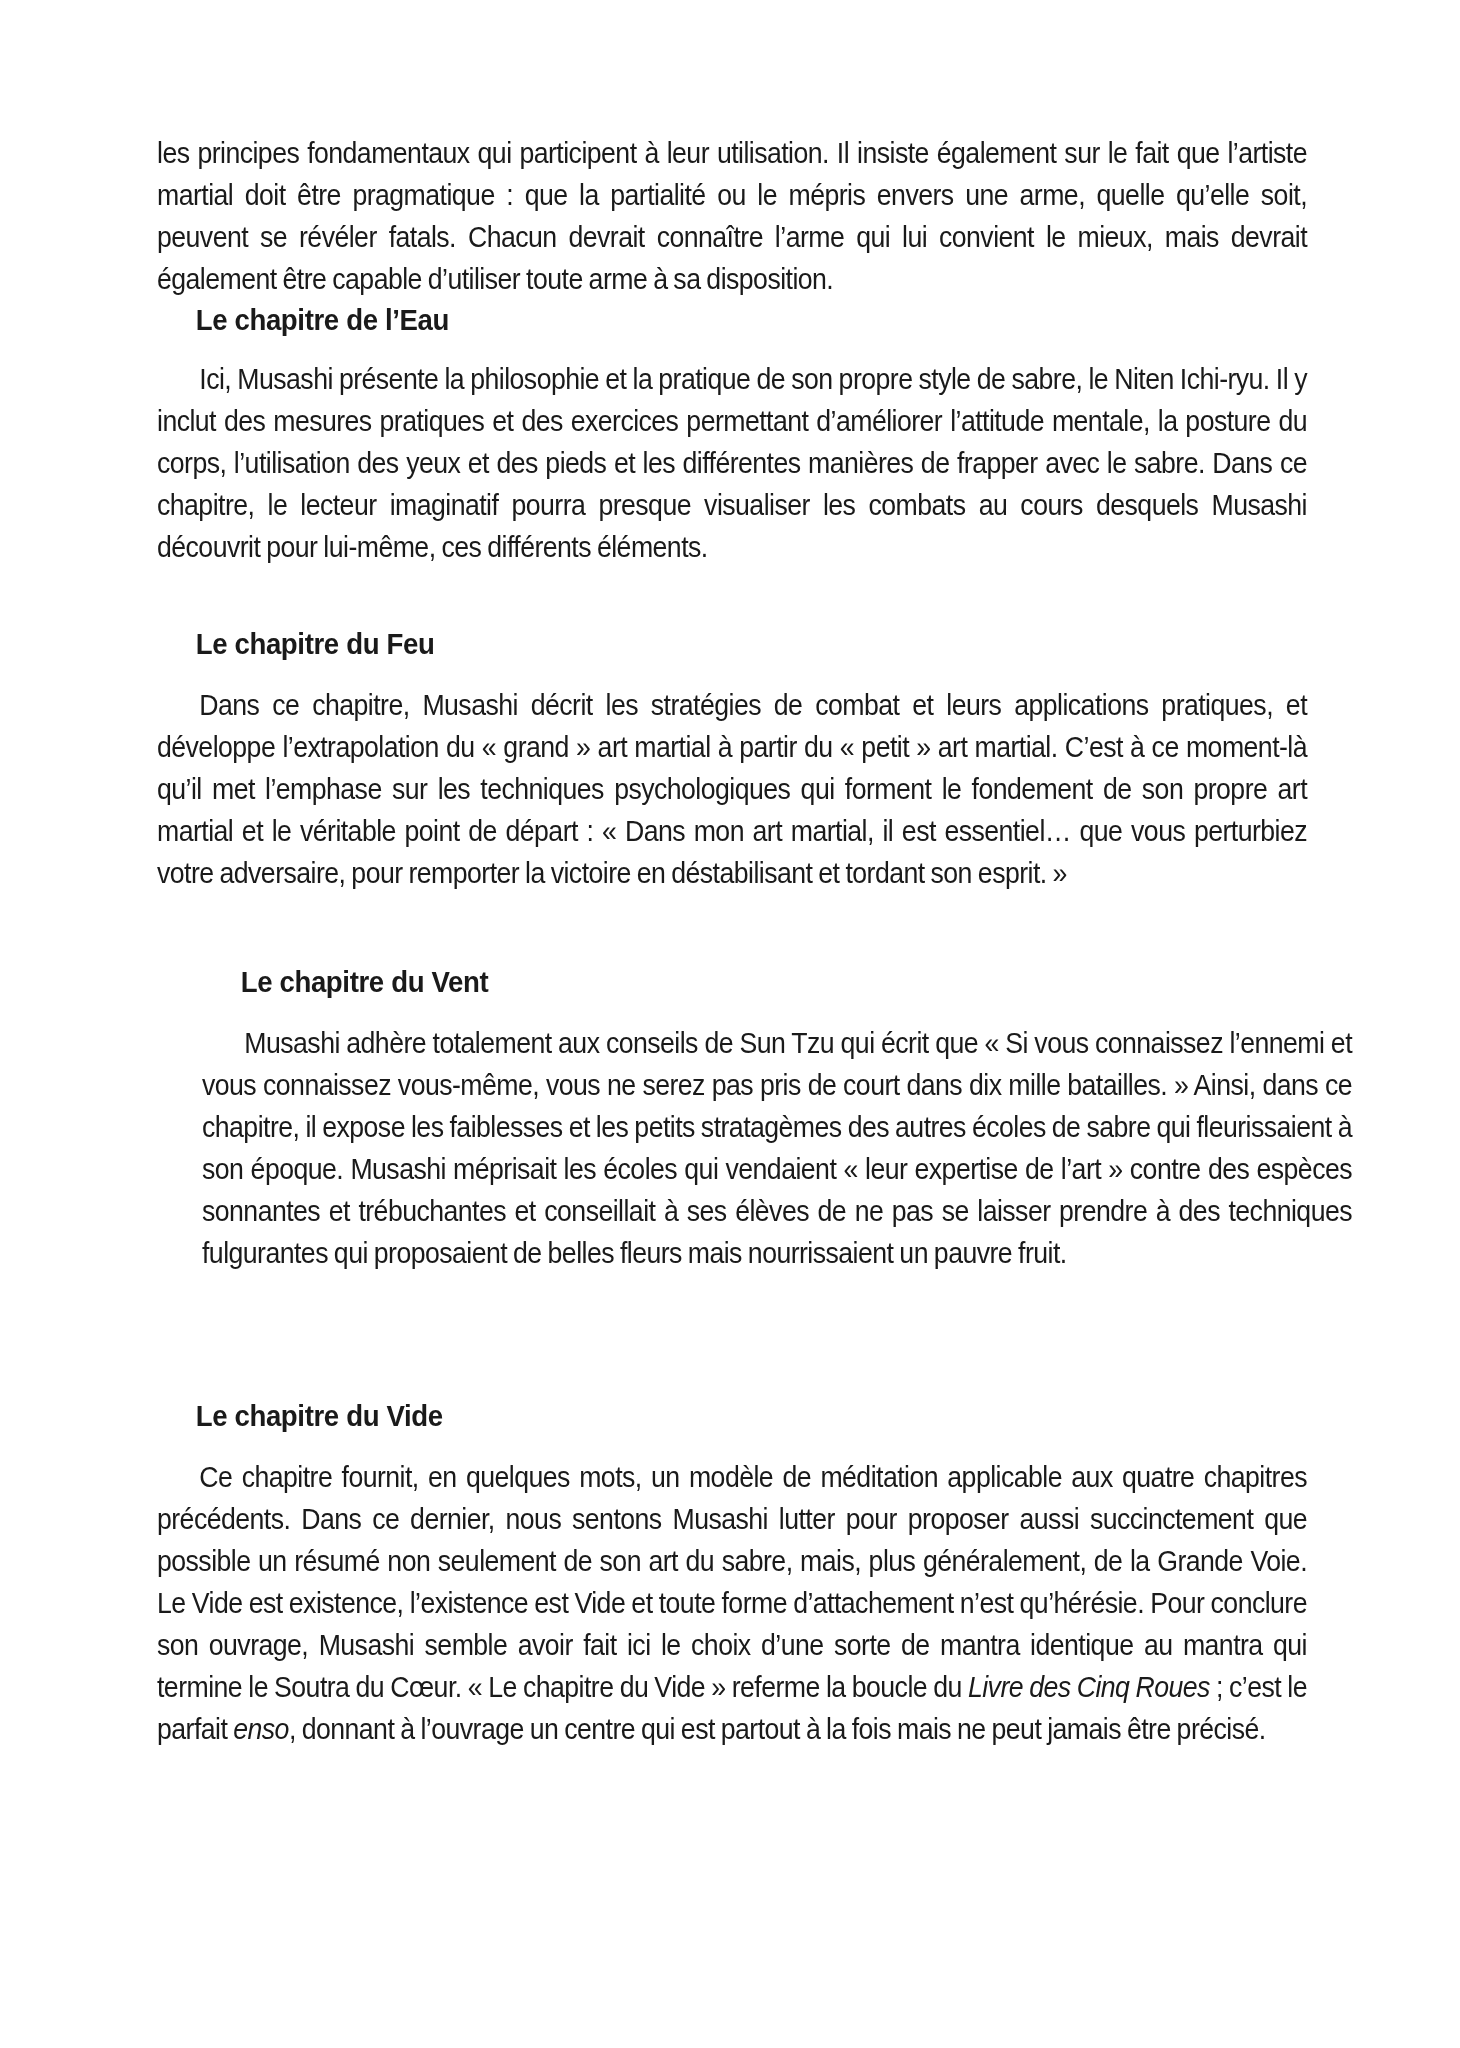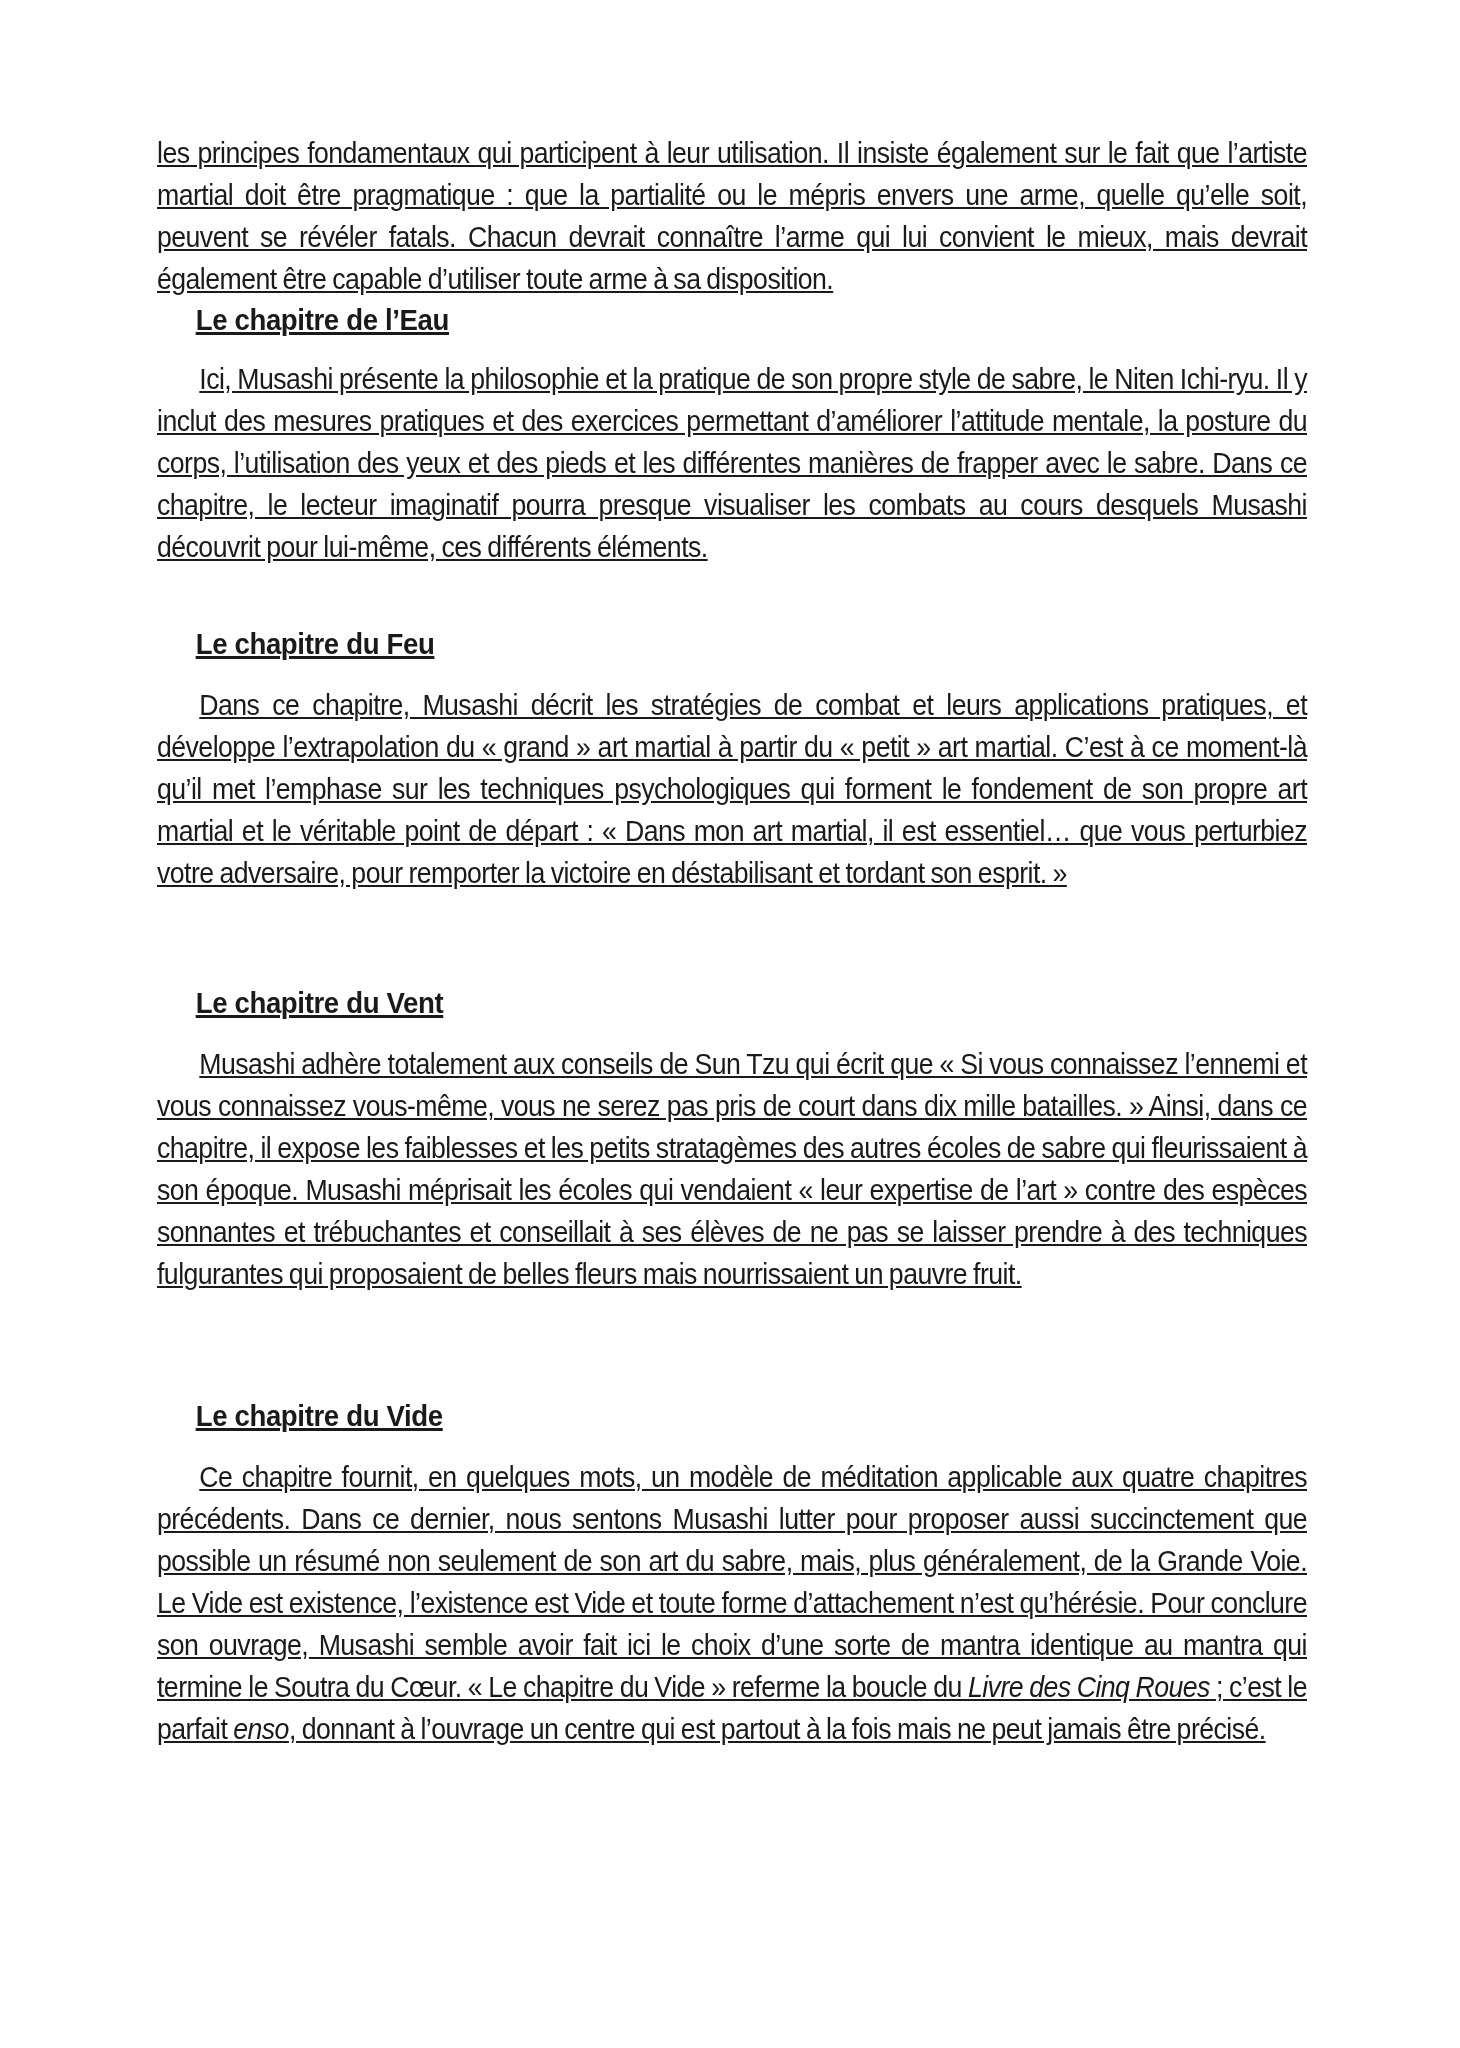--- a/index.html
+++ b/index.html
@@ -41,21 +41,21 @@
     .heading {
       margin: 0;
       padding-left: 42px;
       font-size: 30px;
       font-weight: bold;
       line-height: 40px;
       letter-spacing: -0.4px;
       transform: scaleX(0.92);
       transform-origin: left top;
     }
-    .section { position: absolute; left: 0; width: 1150px; text-decoration: underline; }
+    .section { position: absolute; left: 0; width: 1150px; }
     em { font-style: italic; }
   </style>
 </head>
 <body>
 
 <div class="page">
 
   <div class="section" style="top:0px;">
     <p class="para last-line-left">les principes fondamentaux qui participent à leur utilisation. Il insiste également sur le fait que l’artiste martial doit être pragmatique : que la partialité ou le mépris envers une arme, quelle qu’elle soit, peuvent se révéler fatals. Chacun devrait connaître l’arme qui lui convient le mieux, mais devrait également être capable d’utiliser toute arme à sa disposition.</p>
   </div>
@@ -63,21 +63,21 @@
   <div class="section" style="top:168px;">
     <h2 class="heading">Le chapitre de l’Eau</h2>
     <p class="para indent last-line-left" style="margin-top:18px;">Ici, Musashi présente la philosophie et la pratique de son propre style de sabre, le Niten Ichi-ryu. Il y inclut des mesures pratiques et des exercices permettant d’améliorer l’attitude mentale, la posture du corps, l’utilisation des yeux et des pieds et les différentes manières de frapper avec le sabre. Dans ce chapitre, le lecteur imaginatif pourra presque visualiser les combats au cours desquels Musashi découvrit pour lui-même, ces différents éléments.</p>
   </div>
 
   <div class="section" style="top:492px;">
     <h2 class="heading">Le chapitre du Feu</h2>
     <p class="para indent last-line-left" style="margin-top:20px;">Dans ce chapitre, Musashi décrit les stratégies de combat et leurs applications pratiques, et développe l’extrapolation du « grand » art martial à partir du « petit » art martial. C’est à ce moment-là qu’il met l’emphase sur les techniques psychologiques qui forment le fondement de son propre art martial et le véritable point de départ : « Dans mon art martial, il est essentiel… que vous perturbiez votre adversaire, pour remporter la victoire en déstabilisant et tordant son esprit. »</p>
   </div>
 
-  <div class="section" style="top:851px;">
+  <div class="section" style="top:830px;margin-left:45px;">
     <h2 class="heading">Le chapitre du Vent</h2>
     <p class="para indent last-line-left" style="margin-top:20px;">Musashi adhère totalement aux conseils de Sun Tzu qui écrit que « Si vous connaissez l’ennemi et vous connaissez vous-même, vous ne serez pas pris de court dans dix mille batailles. » Ainsi, dans ce chapitre, il expose les faiblesses et les petits stratagèmes des autres écoles de sabre qui fleurissaient à son époque. Musashi méprisait les écoles qui vendaient « leur expertise de l’art » contre des espèces sonnantes et trébuchantes et conseillait à ses élèves de ne pas se laisser prendre à des techniques fulgurantes qui proposaient de belles fleurs mais nourrissaient un pauvre fruit.</p>
   </div>
 
   <div class="section" style="top:1232px;margin-top:32px;">
     <h2 class="heading">Le chapitre du Vide</h2>
     <p class="para indent last-line-left" style="margin-top:20px;"><span>Ce chapitre fournit, en quelques mots, un modèle de méditation applicable aux quatre chapitres précédents. Dans ce dernier, nous sentons Musashi lutter pour proposer aussi succinctement que possible un résumé non seulement de son art du sabre, mais, plus généralement, de la Grande Voie. Le Vide est existence, l’existence est Vide et toute forme d’attachement n’est qu’hérésie. Pour conclure son ouvrage, Musashi semble avoir fait ici le choix d’une sorte de mantra identique au mantra qui termine le Soutra du Cœur. « Le chapitre du Vide » referme la boucle du </span><em>Livre des Cinq Roues</em><span> ; c’est le parfait </span><em>enso</em><span>, donnant à l’ouvrage un centre qui est partout à la fois mais ne peut jamais être précisé.</span></p>
   </div>
 
 </div>

